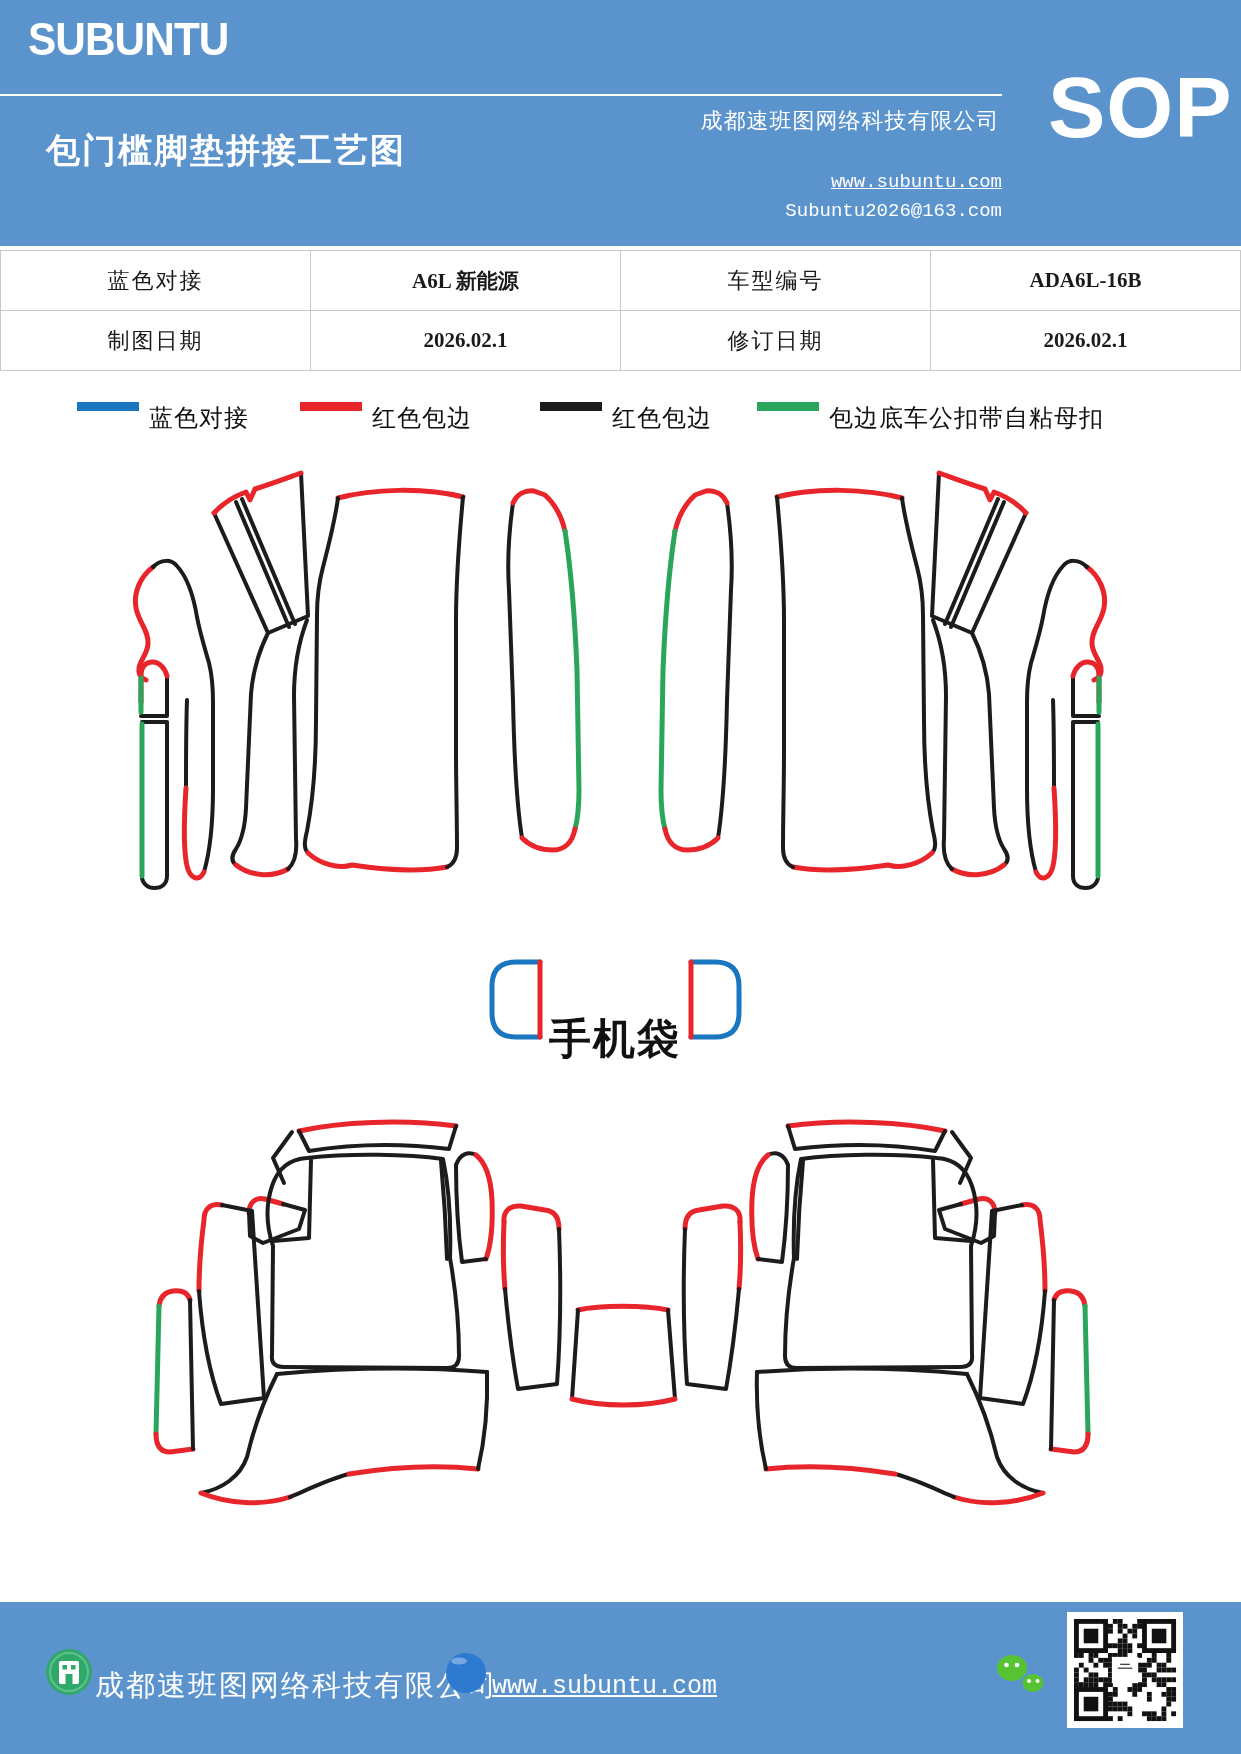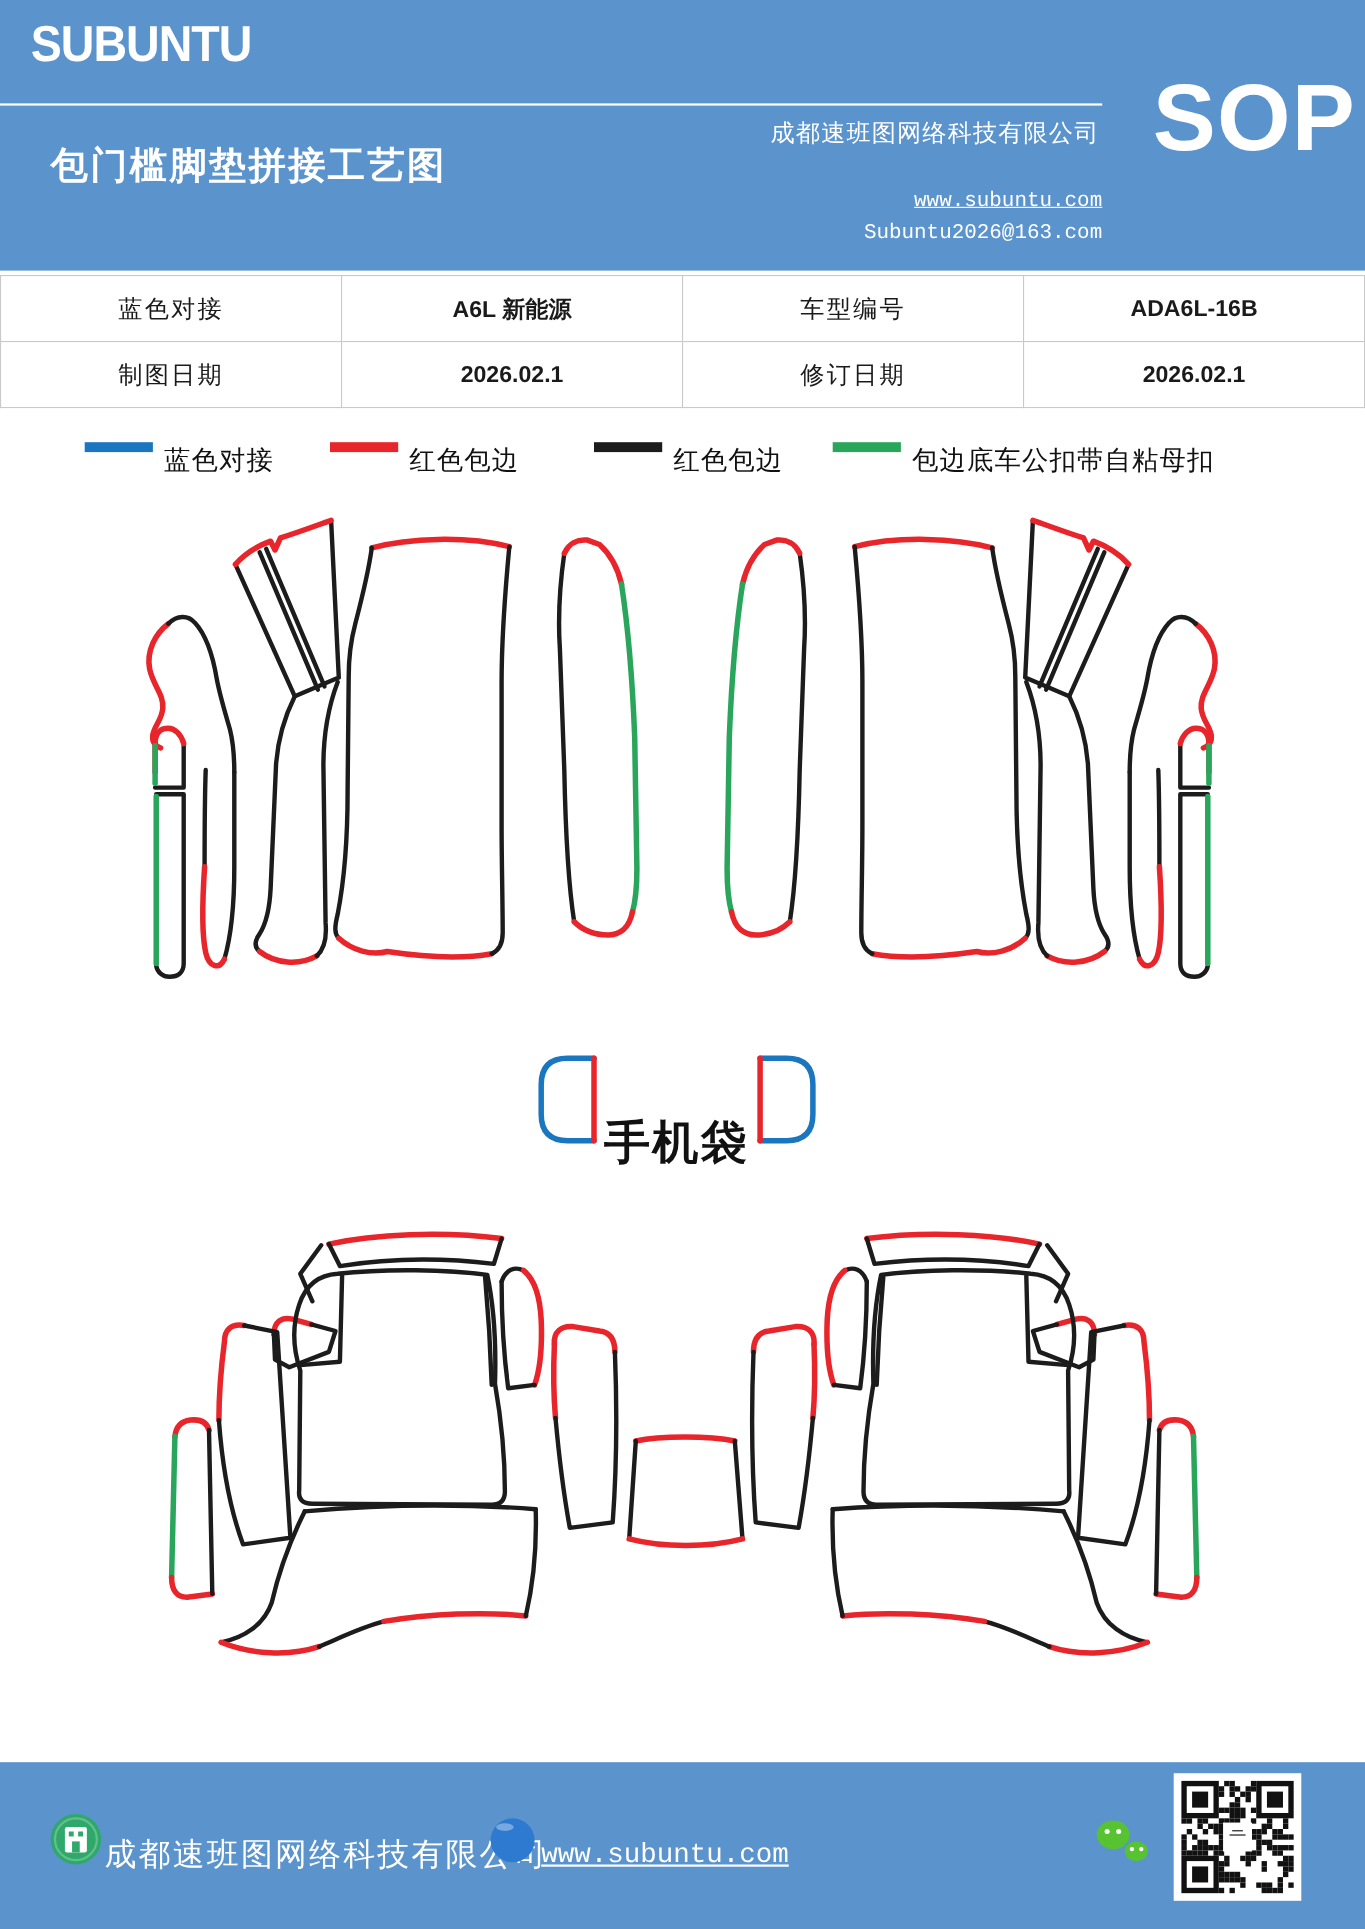--- a/index.html
+++ b/index.html
@@ -17,21 +17,21 @@
         font-size:22px;font-family:"Liberation Serif",serif;letter-spacing:1px;}
   .hdr-urls{position:absolute;left:700px;top:168px;width:302px;text-align:right;color:#fff;
         font-size:19px;font-family:"Liberation Mono","DejaVu Sans Mono",monospace;line-height:1.55;}
   .hdr-urls a{color:#fff;}
   .u{text-decoration:underline;}
   .sop{position:absolute;left:1048px;top:58px;color:#fff;font-size:86px;font-weight:700;
         letter-spacing:1px;}
   
   #info-table{position:absolute;left:0;top:250px;width:1241px;height:114px;border-collapse:collapse;
         table-layout:fixed;font-size:22px;color:#1a1a1a;}
-  #info-table td{border:1px solid var(--table-border);text-align:center;vertical-align:middle;height:57px;}
+  #info-table td{border:1px solid var(--table-border);text-align:center;vertical-align:middle;height:57px;font-family:Liberation Serif, serif;}
   #info-table td.lbl{font-family:"Liberation Serif",serif;letter-spacing:2px;}
   #info-table td.val{font-weight:600;font-size:21px;}
   
   .legend-item{position:absolute;top:402px;height:30px;display:flex;align-items:flex-start;}
   .legend-swatch{display:inline-block;width:62px;height:9px;margin-right:10px;}
   .legend-label{font-size:24px;color:#111;font-family:"Liberation Serif",serif;letter-spacing:1px;}
   
   #diagram-svg{position:absolute;left:0;top:0;width:1241px;height:1754px;pointer-events:none;}
   #diagram-svg path{fill:none;stroke-linecap:round;stroke-linejoin:round;}
   .k{stroke:var(--line-black);stroke-width:4;}

